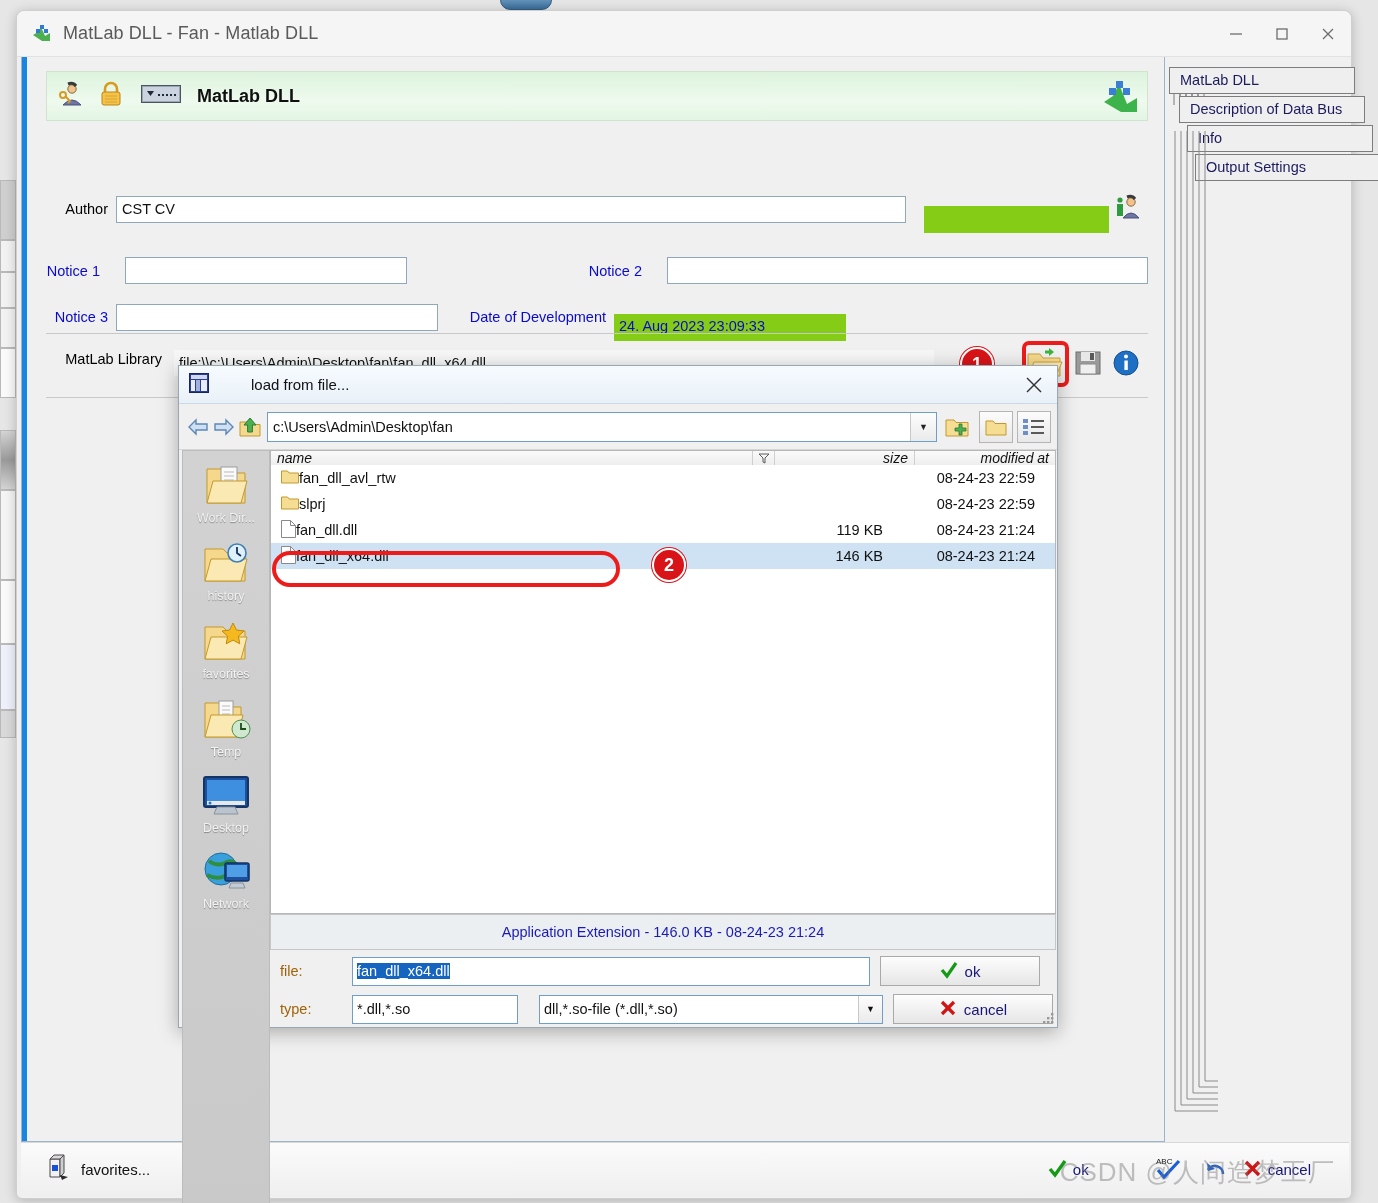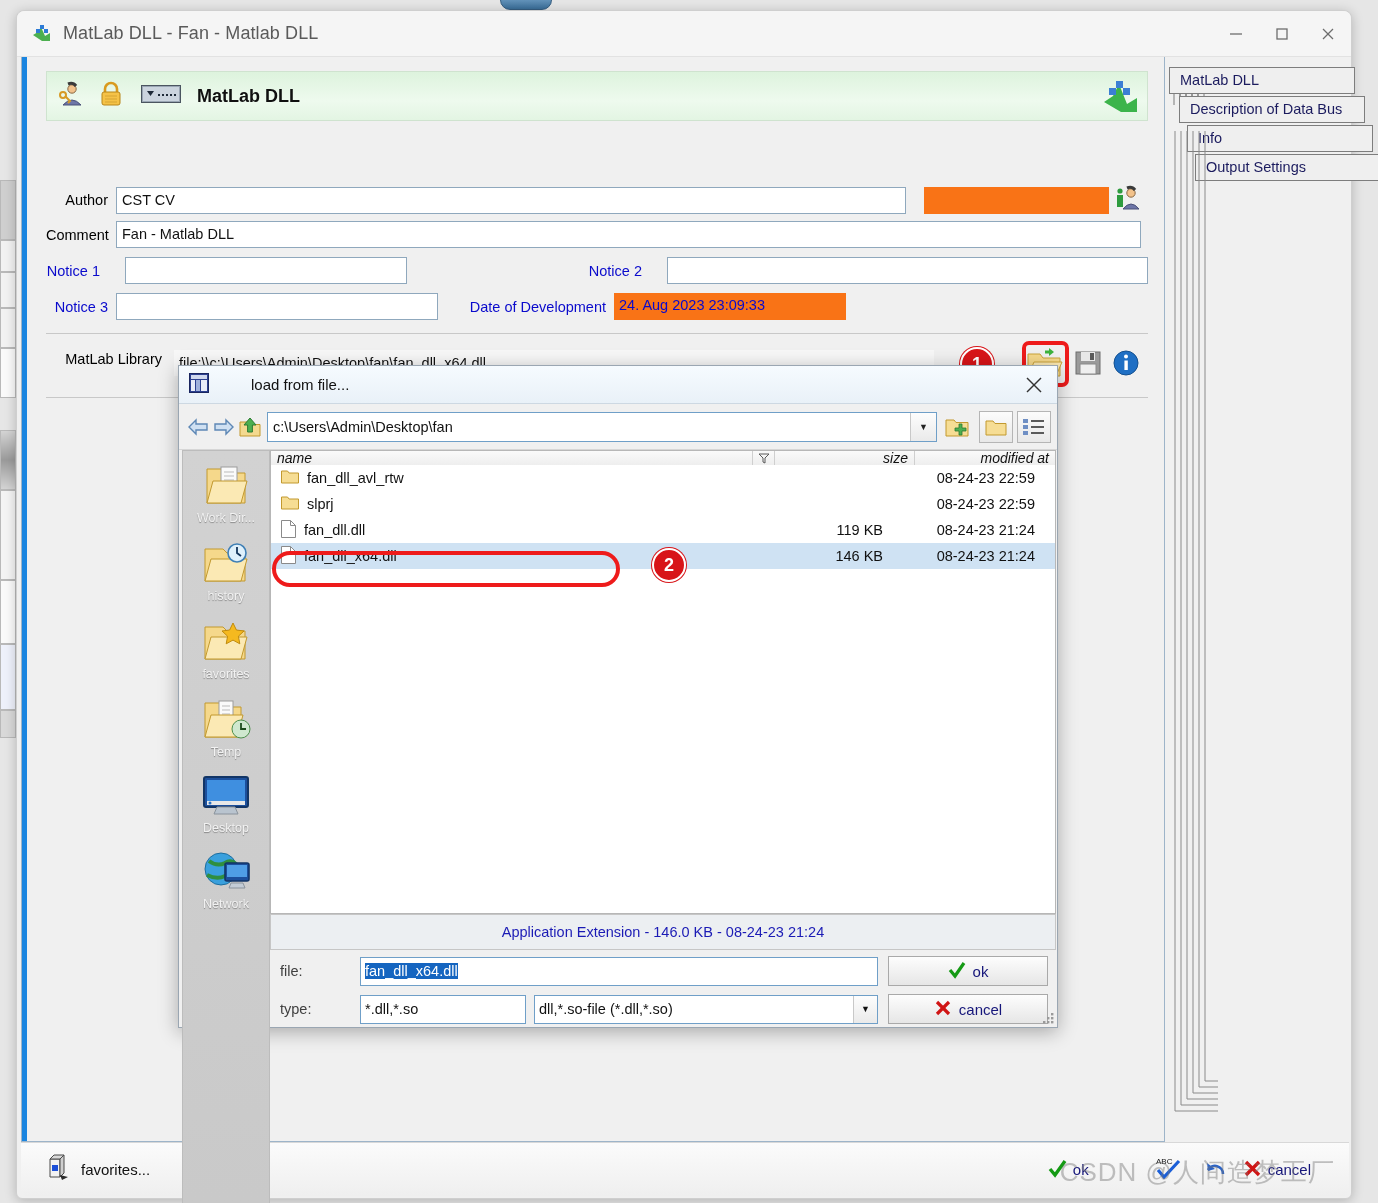--- a/index.html
+++ b/index.html
@@ -110,21 +110,21 @@
     padding-right: 8px; white-space: nowrap;
   }
   .lbl.blue { color: #0a0acc; }
   .field {
     background: #fff; border: 1px solid #8fa8bd;
     height: 27px; font-size: 14.5px; color: #111;
     padding: 0 5px; line-height: 25px;
     font-family: "Liberation Sans", sans-serif;
     white-space: nowrap; overflow: hidden;
   }
-  .field.flat { background: #f97316; border: none; }
+  .field.flat { background: #84cc16; border: none; margin-top: 21px; }
 
   #sep1 {
     position: absolute; left: 24px; top: 276px; width: 1102px;
     border-top: 1px solid #c8c8c8;
   }
   #sep2 {
     position: absolute; left: 24px; top: 340px; width: 1102px;
     border-top: 1px solid #c8c8c8;
   }
 
@@ -275,37 +275,37 @@
     border-right: 1px solid #cfcfcf;
     font-size: 14px; color: #111;
     display: flex; align-items: center; padding: 0 6px;
     background: linear-gradient(#fafafa,#eeeeee);
   }
   .frow {
     display: flex; height: 26px; align-items: center;
     font-size: 14.5px; color: #111;
   }
   .frow.sel { background: #cfe2f3; }
-  .fname { flex: 0 0 482px; display: flex; align-items: center; gap: 8px; padding-left: 10px; }
+  .fname { flex: 0 0 482px; display: flex; align-items: center; padding-left: 10px; }
   .fsize { flex: 0 0 140px; text-align: right; padding-right: 10px; }
   .fmod  { flex: 0 0 150px; text-align: right; padding-right: 8px; }
 
   #fd-status {
     position: absolute; left: 91px; top: 548px;
     width: 786px; height: 36px;
     background: #eceff2; border: 1px solid #c6c6c6;
     display: flex; align-items: center; justify-content: center;
     font-size: 14.5px; color: #1b1bb5;
   }
   #fd-bottom {
     position: absolute; left: 91px; top: 584px;
     width: 786px; height: 76px;
   }
   .fb-row { display: flex; align-items: center; height: 34px; margin-top: 4px; }
-  .fb-lbl { width: 90px; font-size: 14.5px; color: #404040; padding-left: 10px; }
+  .fb-lbl { width: 82px; font-size: 14.5px; color: #a16207; padding-left: 10px; }
   .fb-input {
     height: 29px; background: #fff; border: 1px solid #6f9fc8;
     font-size: 14.5px; line-height: 27px; padding: 0 4px; color: #111;
     white-space: nowrap; overflow: hidden;
   }
   .sel-text { background: #1565c0; color: #fff; }
   .fb-btn {
     margin-left: 10px; width: 160px; height: 30px;
     background: linear-gradient(#fdfdfd,#e6e6e6);
     border: 1px solid #a9a9a9;
@@ -423,24 +423,20 @@
           <svg width="26" height="26" viewBox="0 0 26 26">
             <circle cx="16" cy="8" r="4.2" fill="#f2c28b" stroke="#8a6a46"></circle>
             <path d="M8 24 q8 -10 16 0 z" fill="#6e76a8" stroke="#4a5078"></path>
             <path d="M12 3 q5 -2 8 2" stroke="#3a3a3a" stroke-width="3" fill="none"></path>
             <rect x="2" y="10" width="6" height="12" fill="#2e9b3e"></rect>
             <circle cx="5" cy="6" r="2.6" fill="#2e9b3e"></circle>
           </svg>
         </span>
       </div>
 
-      <div class="row" style="left:24px; top:164px; width:1102px;">
-        <div class="lbl" style="width:70px">Comment</div>
-        <div class="field" style="width:1025px">Fan - Matlab DLL</div>
-      </div>
 
       <div class="row" style="left:24px; top:200px; width:1102px;gap:17px;">
         <div class="lbl blue" style="width:70px">Notice 1</div>
         <div class="field" style="width:322px"></div>
         <div class="lbl blue" style="width:160px; margin-left:86px">Notice 2</div>
         <div class="field" style="width:551px"></div>
       </div>
 
       <div class="row" style="left:24px; top:236px; width:1102px;">
         <div class="lbl blue" style="width:70px">Notice 3</div>
@@ -801,21 +797,21 @@
             <svg width="18" height="18" viewBox="0 0 18 18">
                 <path d="M2 9 L7 15 L16 2" stroke="#159a15" stroke-width="3.2" fill="none"></path>
               </svg>
           </span>
           <span>ok</span>
         </div>
       </div>
       <div class="fb-row">
         <div class="fb-lbl">type:</div>
         <div class="fb-input" style="width:166px">*.dll,*.so</div>
-        <div class="fb-input" style="width:344px; margin-left:8px; position:relative; padding-right:16px">
+        <div class="fb-input" style="width:344px; margin-left:21px; position:relative; padding-right:16px">
           <span>dll,*.so-file (*.dll,*.so)</span>
           <span style="position:absolute; right:0; top:0; width:24px; height:27px; display:flex; align-items:center; justify-content:center; font-size:9px; background:linear-gradient(#fdfdfd,#eaeaea); border-left:1px solid #c8c8c8;">▼</span>
         </div>
         <div class="fb-btn">
           <span>
             <svg width="18" height="18" viewBox="0 0 18 18">
               <line x1="3" y1="3" x2="15" y2="15" stroke="#d01414" stroke-width="3.2"></line>
               <line x1="15" y1="3" x2="3" y2="15" stroke="#d01414" stroke-width="3.2"></line>
             </svg>
           </span>

